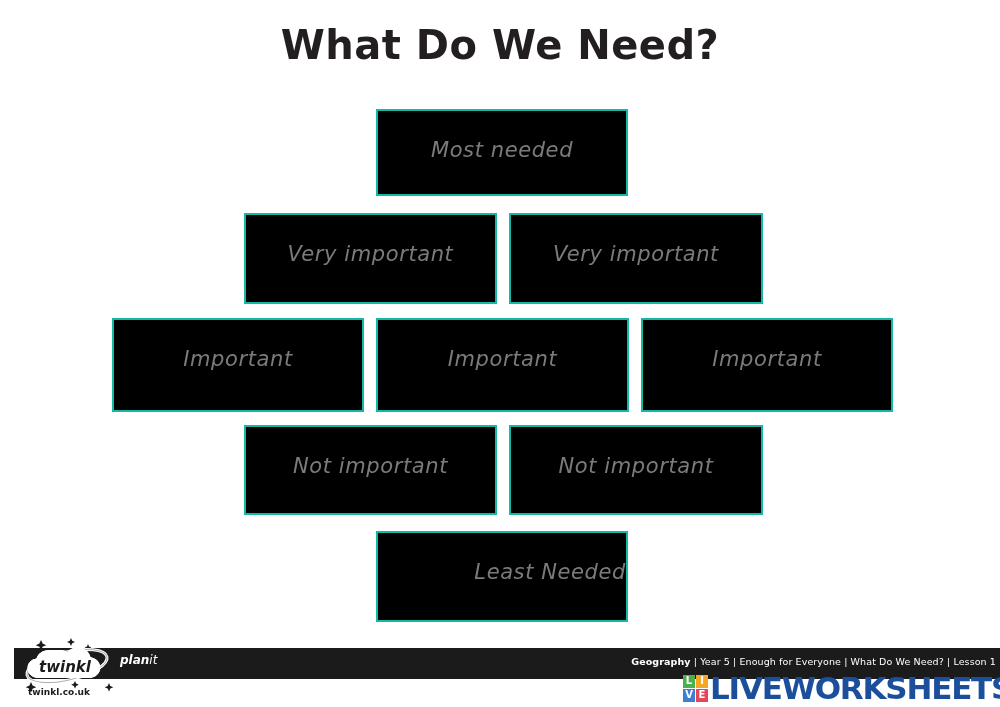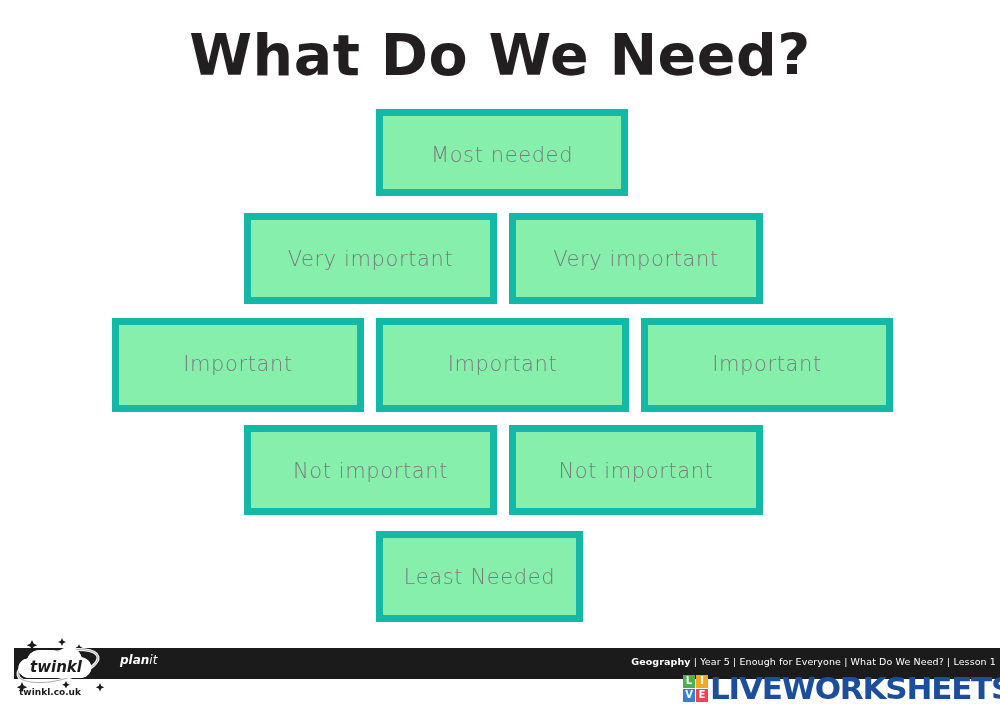--- a/index.html
+++ b/index.html
@@ -20,35 +20,36 @@
 
   
   #title {
     position: absolute;
     left: 0;
     top: 22px;
     width: 1000px;
     text-align: center;
     font-family: "DejaVu Sans", sans-serif;
     font-weight: bold;
-    font-size: 57px;
+    font-size: 40px;
     letter-spacing: 0.5px;
     color: #231f20;
     white-space: nowrap;
   }
 
   
   .pyr-box {
     position: absolute;
     box-sizing: border-box;
-    background: #86efac;
-    border: 7px solid #14b8a6;
+    background: #000000;
+    border: 2px solid #14b8a6;
     display: flex;
     align-items: flex-start;
     justify-content: center;
+    font-style: italic;
   }
   .pyr-label {
     font-family: "DejaVu Sans", sans-serif;
     font-weight: 300;
     font-size: 21px;
     color: #7b7b7b;
     letter-spacing: 0.6px;
     margin-top: 27px;
     white-space: nowrap;
   }
@@ -59,36 +60,36 @@
   #box-very-1        { left: 244px; top: 213px; width: 253px; height: 91px; }
   #box-very-2        { left: 509px; top: 213px; width: 254px; height: 91px; }
   
   #box-imp-1         { left: 112px; top: 318px; width: 252px; height: 94px; }
   #box-imp-2         { left: 376px; top: 318px; width: 253px; height: 94px; }
   #box-imp-3         { left: 641px; top: 318px; width: 252px; height: 94px; }
   
   #box-not-1         { left: 244px; top: 425px; width: 253px; height: 90px; }
   #box-not-2         { left: 509px; top: 425px; width: 254px; height: 90px; }
   
-  #box-least-needed  { left: 376px; top: 531px; width: 207px; height: 91px; }
+  #box-least-needed  { left: 376px; top: 531px; width: 252px; height: 91px; justify-content: flex-end; }
 
   
   #footer-bar {
     position: absolute;
     left: 14px;
     top: 648px;
     width: 986px;
     height: 31px;
     background: #1b1b1b;
   }
 
   
   #twinkl-logo {
     position: absolute;
-    left: 10px;
+    left: 19px;
     top: 636px;
     width: 112px;
     height: 62px;
     text-decoration: underline;
   }
   #twinkl-logo svg { display: block; }
 
   #planit {
     position: absolute;
     left: 120px;

